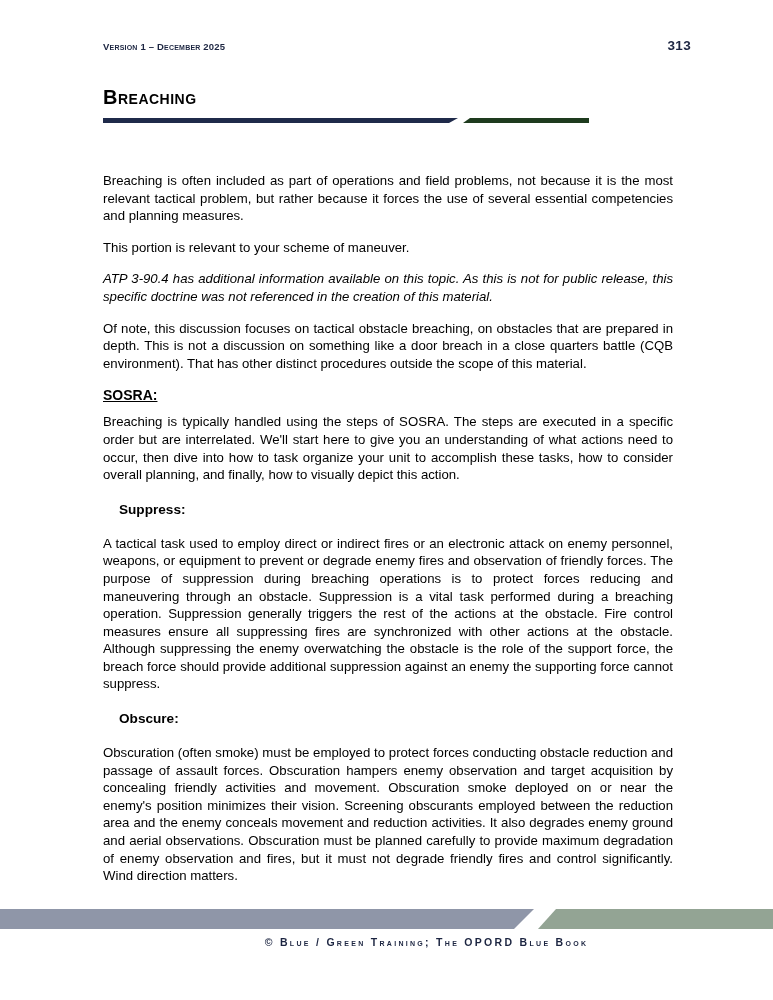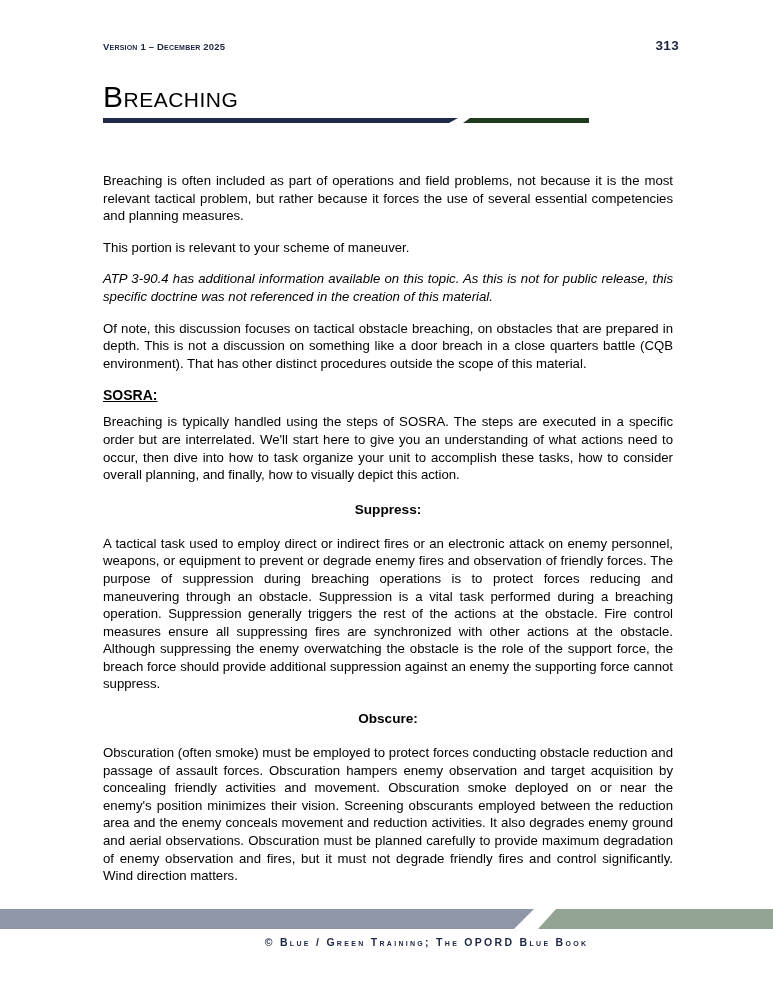--- a/index.html
+++ b/index.html
@@ -38,39 +38,39 @@
     font-family: "Liberation Sans", sans-serif;
     font-size: 9.5px;
     font-weight: 700;
     font-variant: small-caps;
     letter-spacing: 0.2px;
     color: #1c2541;
     white-space: nowrap;
   }
   .runhead-right {
     position: absolute;
-    right: 16px;
+    right: 4px;
     top: -3px;
     font-size: 13.5px;
     font-weight: 700;
     color: #1c2541;
     letter-spacing: 0.3px;
   }
 
   
   .title-block {
     position: absolute;
     top: 80px;
     left: 103px;
     width: 486px;
   }
   .doc-title {
     font-family: "Liberation Sans", sans-serif;
-    font-weight: 400;
-    font-size: 30px;
+    font-weight: 700;
+    font-size: 20px;
     line-height: 34px;
     font-variant: small-caps;
     letter-spacing: 0.5px;
     color: #000000;
     margin: 0;
     white-space: nowrap;
   }
   .rule-row {
     position: relative;
     height: 8px;
@@ -133,21 +133,20 @@
     display: block;
     margin: 0 0 8px 0;
     line-height: 19px;
   }
   .heading-bold {
     font-weight: 700;
     font-size: 13.6px;
     display: block;
     line-height: 19px;
     margin: 16px;
-    text-align: center;
   }
   .section {
     margin-bottom: 14px;
   }
   .section:last-child {
     margin-bottom: 0;
   }
   .section p.para {
     margin-bottom: 0;
   }

